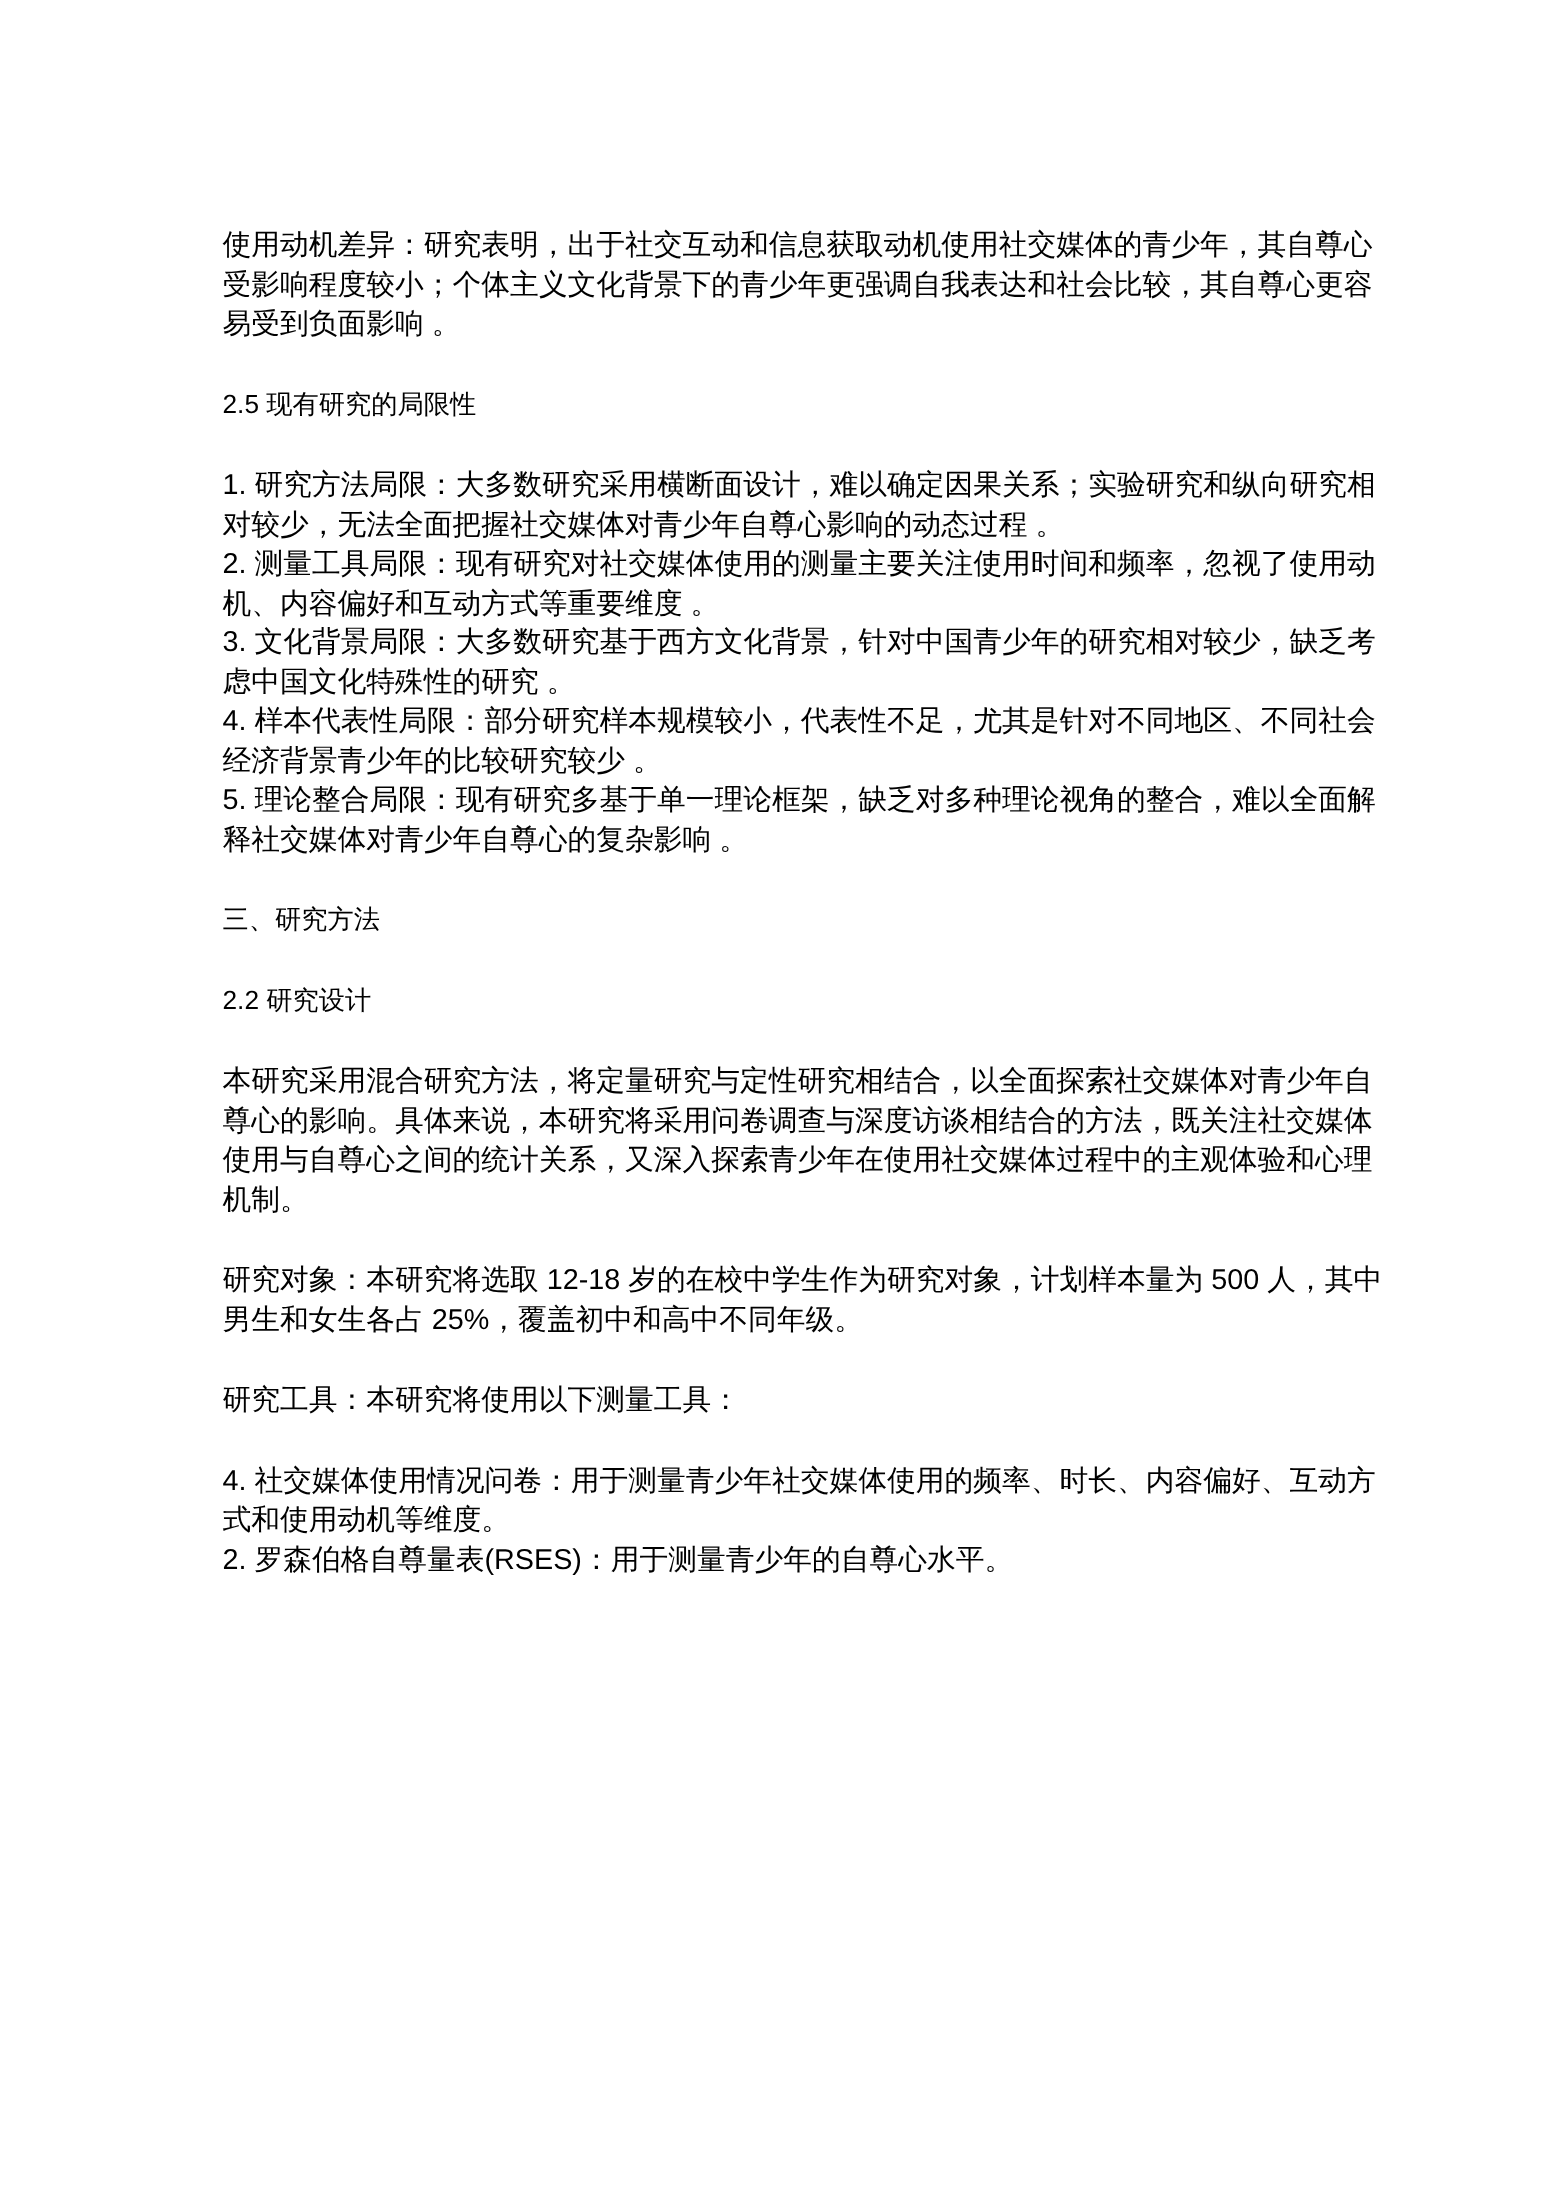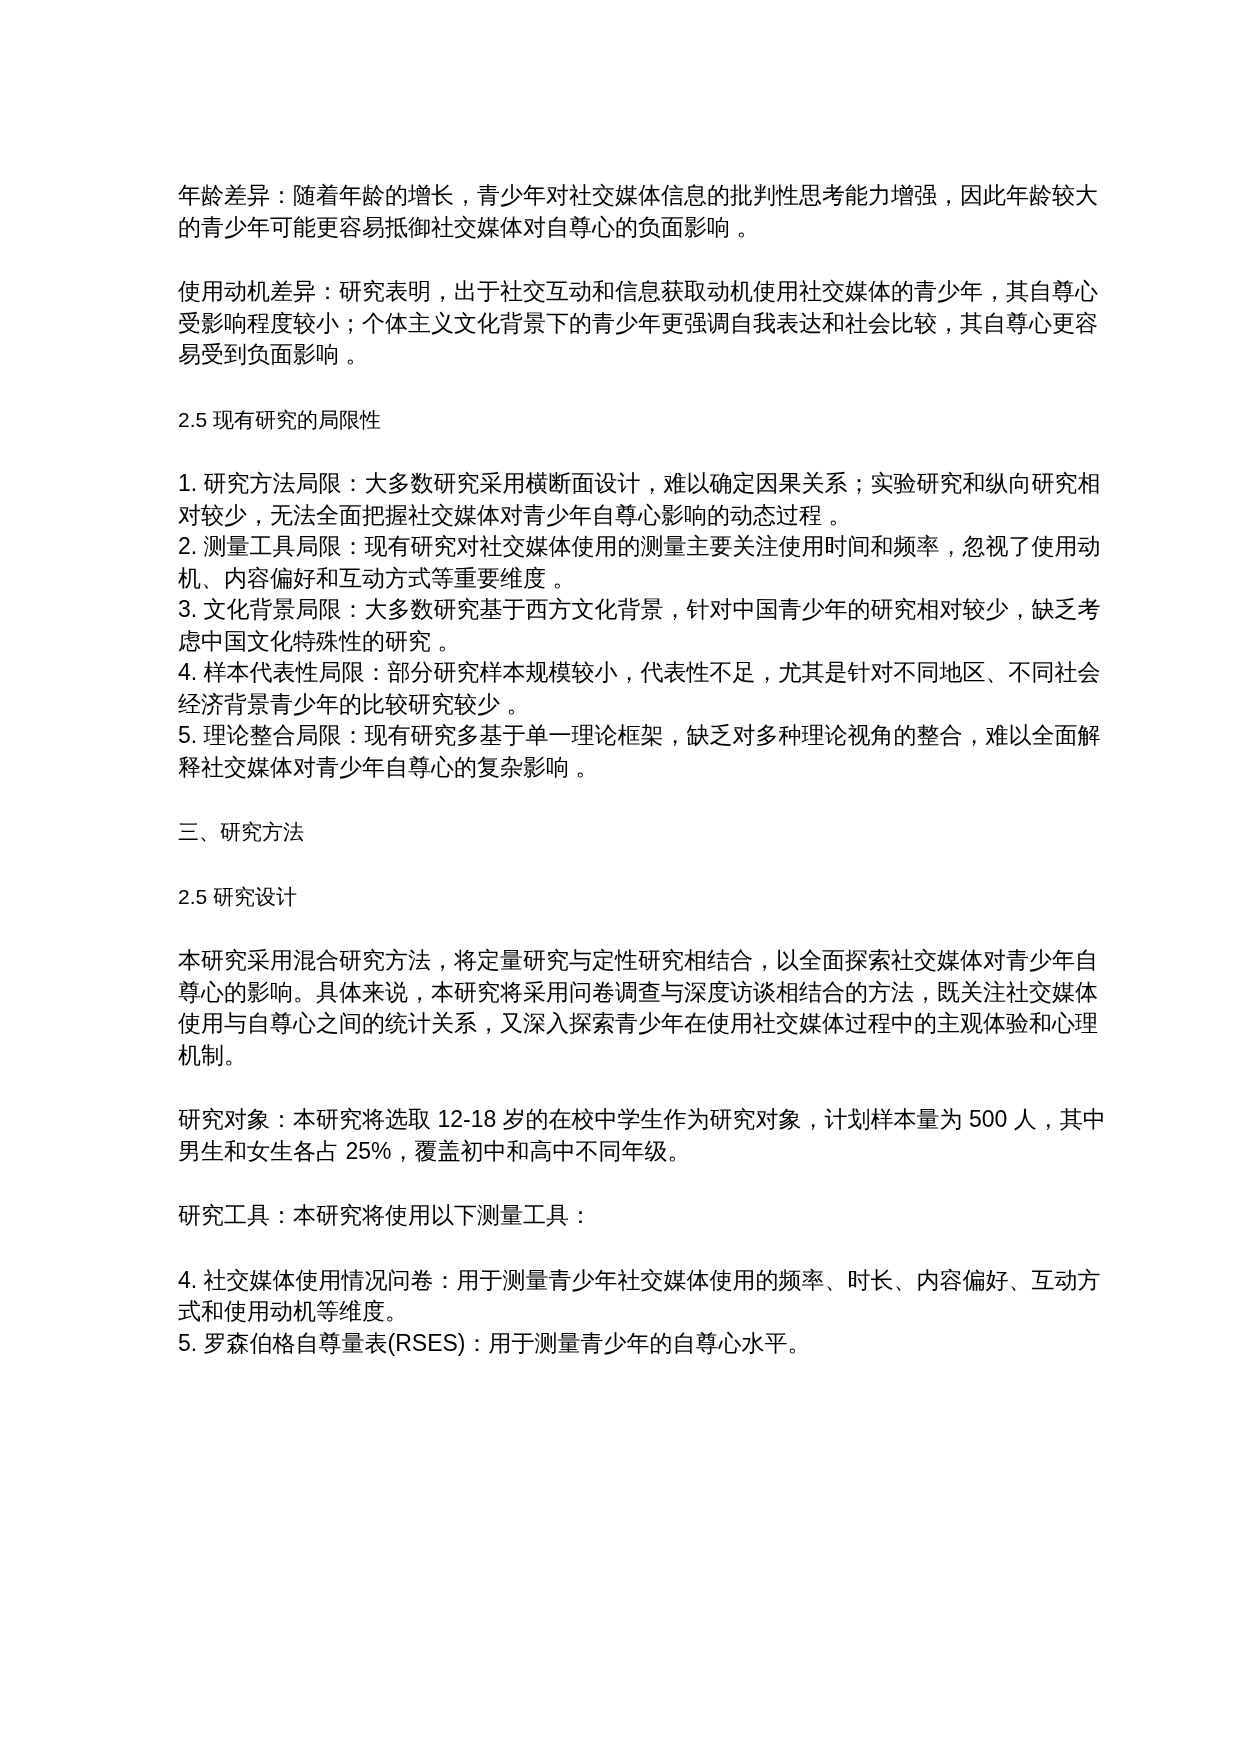--- a/index.html
+++ b/index.html
@@ -42,45 +42,44 @@
   .doc-content .plain-list p {
     margin: 0;
   }
 </style>
 </head>
 <body>
 
 <div class="page">
   <div class="doc-content">
 
-    <p>年龄差异：随着年龄的增长，青少年对社交媒体信息的批判性思考能力增强，因此年龄较大的青少年可能更容易抵御社交媒体对自尊心的负面影响 。</p>
 
 
     <p>使用动机差异：研究表明，出于社交互动和信息获取动机使用社交媒体的青少年，其自尊心受影响程度较小；个体主义文化背景下的青少年更强调自我表达和社会比较，其自尊心更容易受到负面影响 。</p>
 
     <p class="heading">2.5 现有研究的局限性</p>
 
 
     <div class="plain-list">
       <p>1. 研究方法局限：大多数研究采用横断面设计，难以确定因果关系；实验研究和纵向研究相对较少，无法全面把握社交媒体对青少年自尊心影响的动态过程 。</p>
       <p>2. 测量工具局限：现有研究对社交媒体使用的测量主要关注使用时间和频率，忽视了使用动机、内容偏好和互动方式等重要维度 。</p>
       <p>3. 文化背景局限：大多数研究基于西方文化背景，针对中国青少年的研究相对较少，缺乏考虑中国文化特殊性的研究 。</p>
       <p>4. 样本代表性局限：部分研究样本规模较小，代表性不足，尤其是针对不同地区、不同社会经济背景青少年的比较研究较少 。</p>
       <p>5. 理论整合局限：现有研究多基于单一理论框架，缺乏对多种理论视角的整合，难以全面解释社交媒体对青少年自尊心的复杂影响 。</p>
     </div>
 
     <p class="heading">三、研究方法</p>
 
-    <p class="heading">2.5 研究设计</p>
+    <p class="heading">2.2 研究设计</p>
 
     <p>本研究采用混合研究方法，将定量研究与定性研究相结合，以全面探索社交媒体对青少年自尊心的影响。具体来说，本研究将采用问卷调查与深度访谈相结合的方法，既关注社交媒体使用与自尊心之间的统计关系，又深入探索青少年在使用社交媒体过程中的主观体验和心理机制。</p>
 
     <p>研究对象：本研究将选取 12-18 岁的在校中学生作为研究对象，计划样本量为 500 人，其中男生和女生各占 25%，覆盖初中和高中不同年级。</p>
 
     <p>研究工具：本研究将使用以下测量工具：</p>
 
     <div class="plain-list">
       <p>4. 社交媒体使用情况问卷：用于测量青少年社交媒体使用的频率、时长、内容偏好、互动方式和使用动机等维度。</p>
-      <p>5. 罗森伯格自尊量表(RSES)：用于测量青少年的自尊心水平。</p>
+      <p>2. 罗森伯格自尊量表(RSES)：用于测量青少年的自尊心水平。</p>
     </div>
 
   </div>
 </div>
 
 </body></html>

